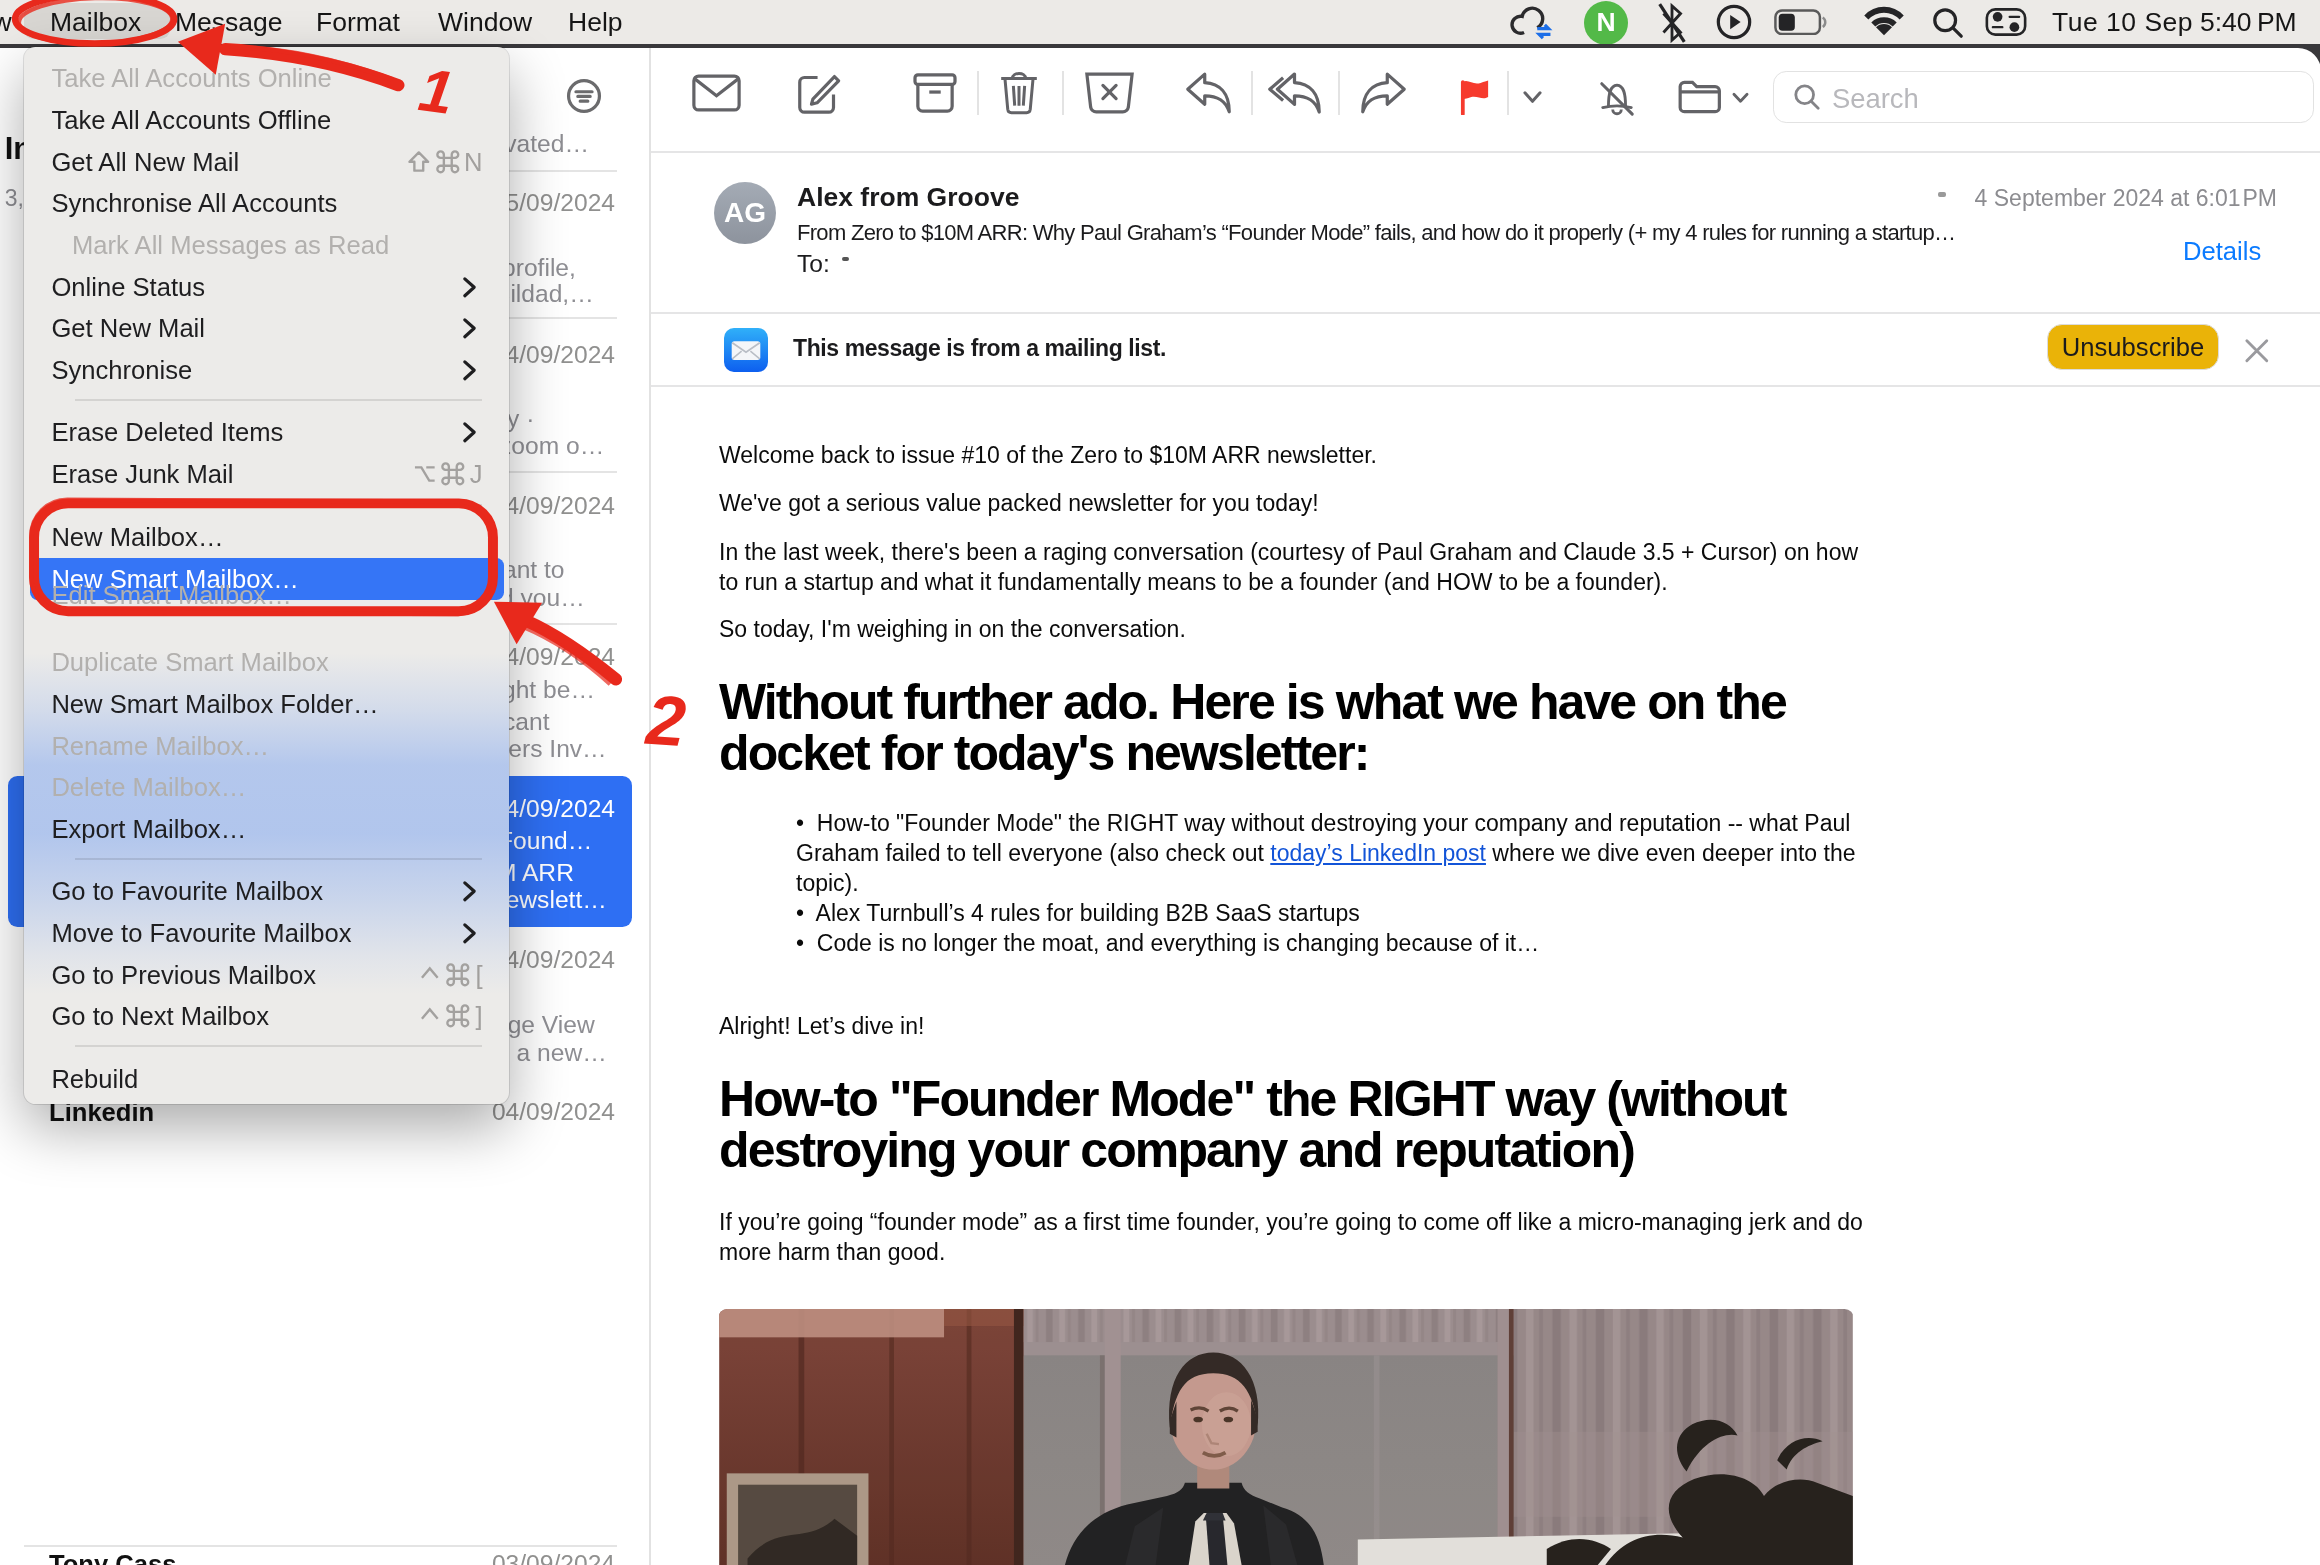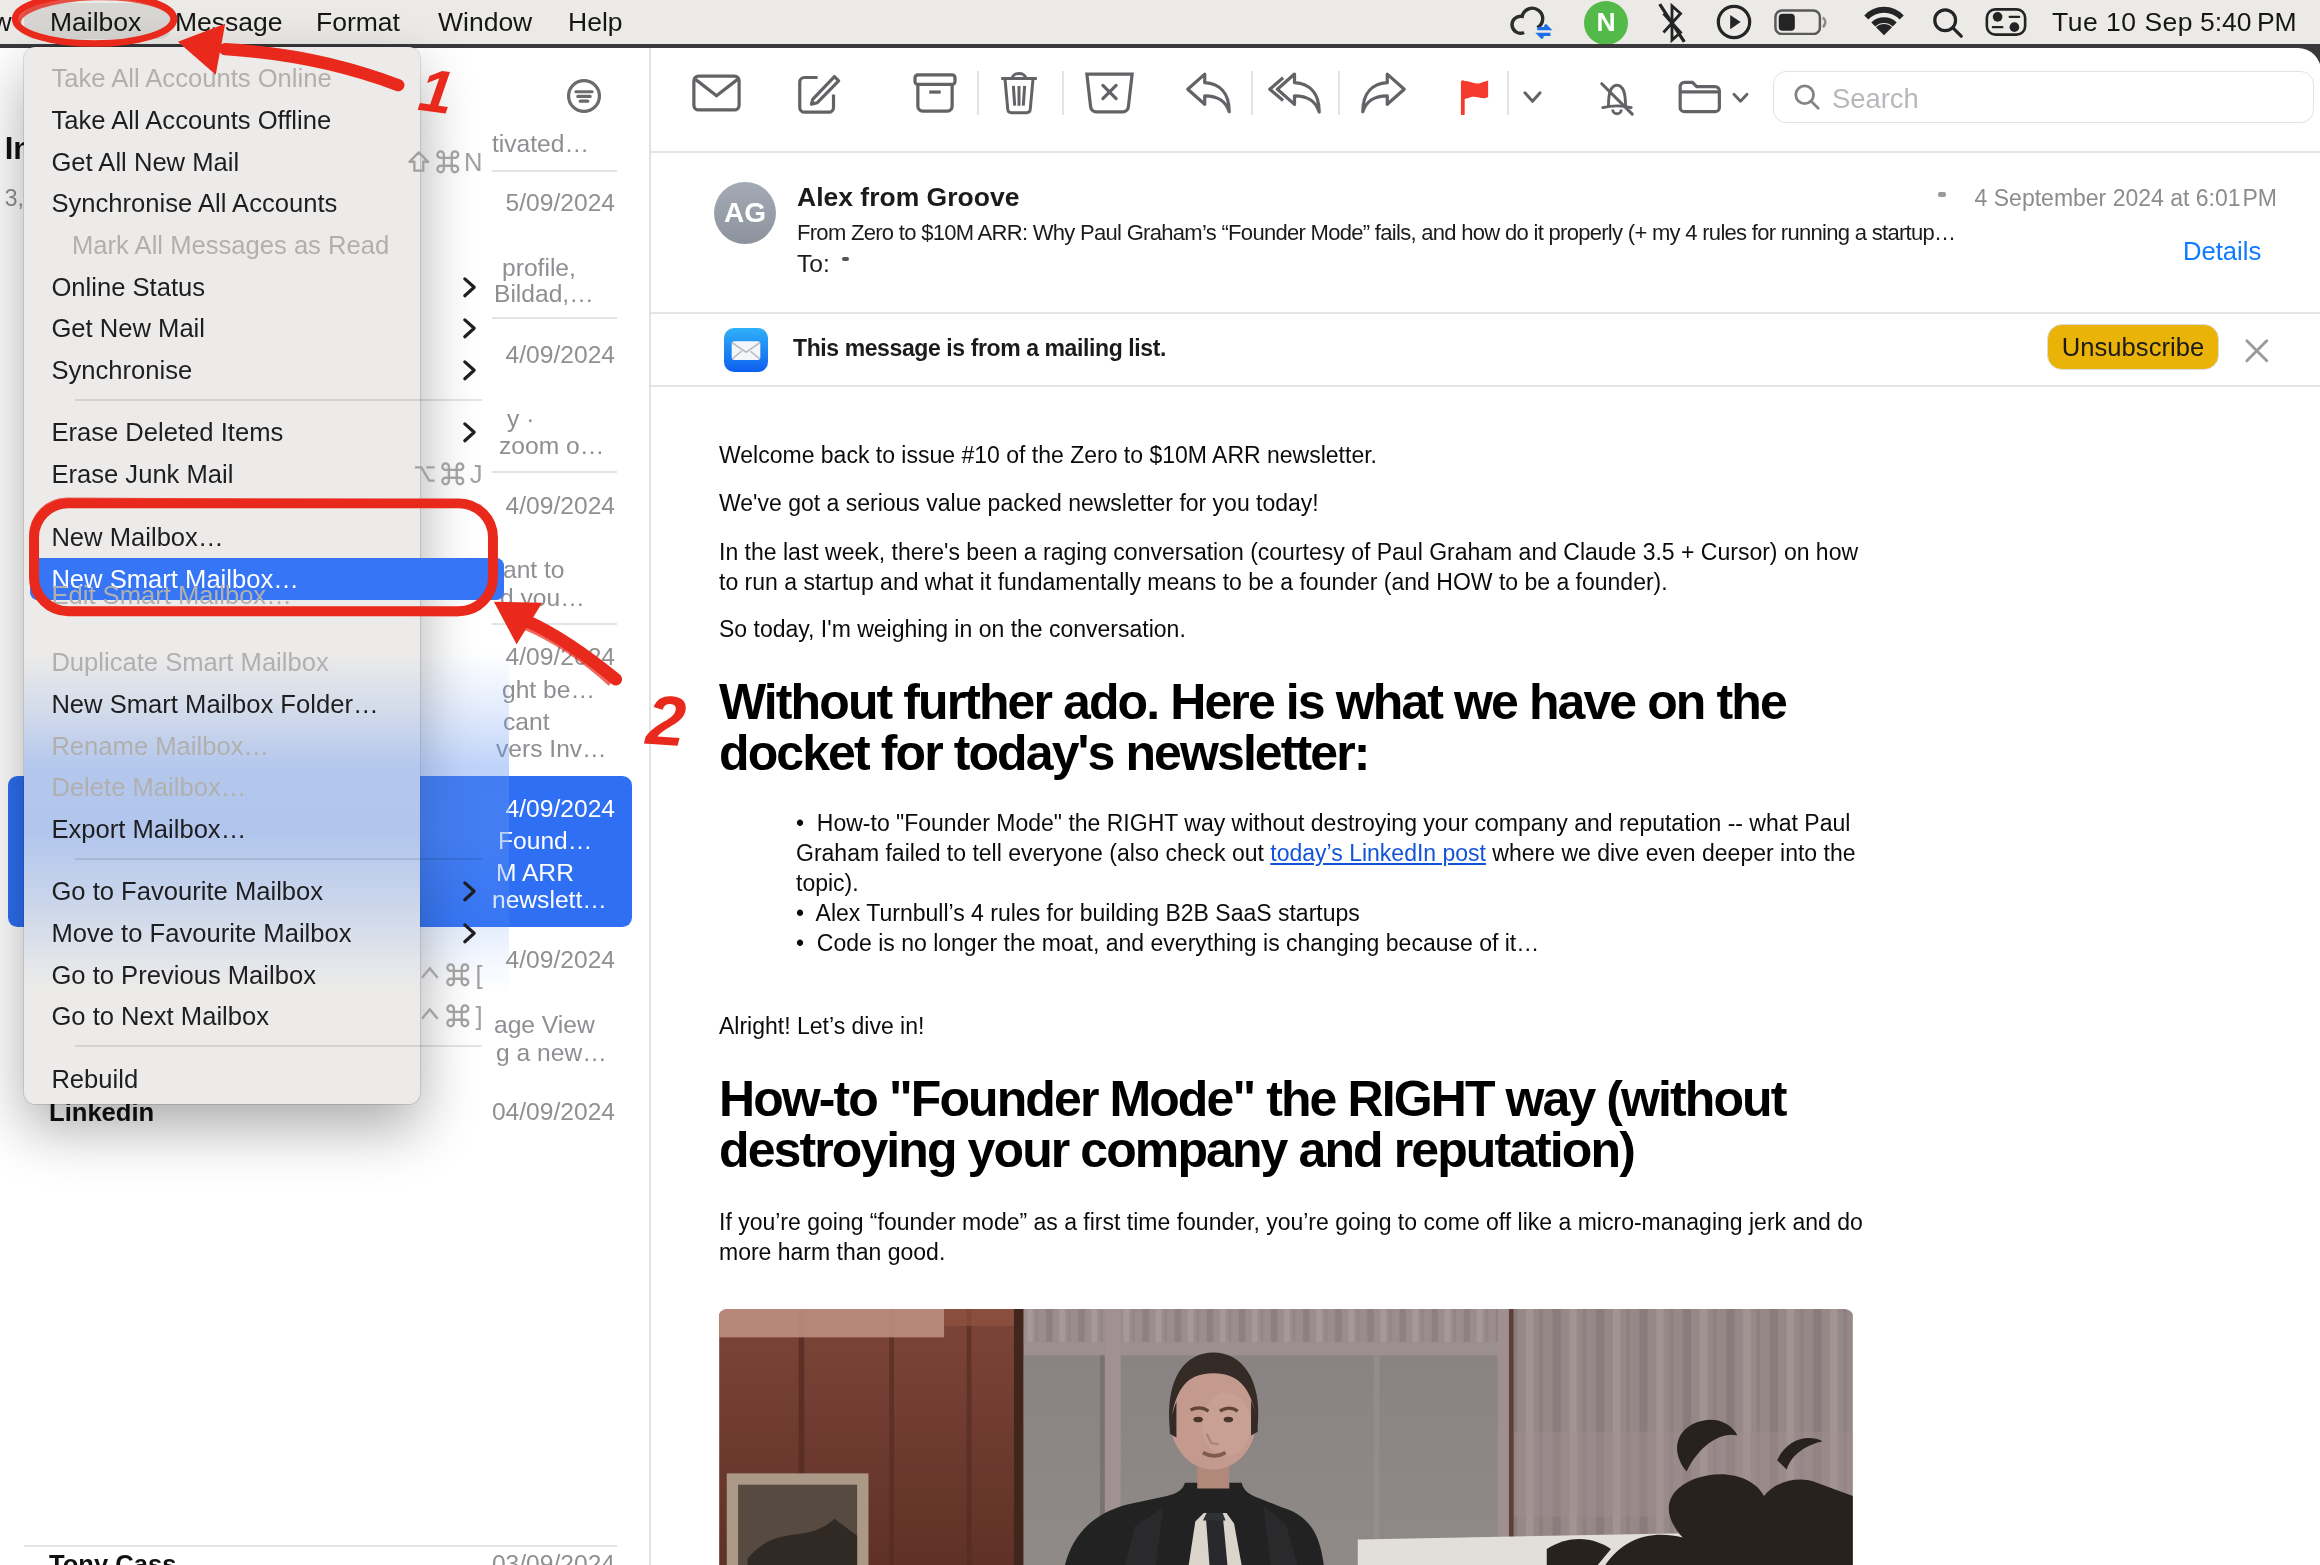--- a/index.html
+++ b/index.html
@@ -23,21 +23,21 @@
   .lsep  { position:absolute; height:1.9px; background:#E4E4E4; }
   .lname { position:absolute; font-size:25.6px; font-weight:bold; color:#111; }
 
   
   .tdiv { position:absolute; width:1.9px; height:44px; top:71px; background:#E3E3E3; }
 
   
   .hsep { position:absolute; left:651px; width:1669px; height:1.9px; background:#E5E5E6; }
 
   
-  #menu { position:absolute; left:24px; top:47px; width:396px; height:1057px;
+  #menu { position:absolute; left:24px; top:47px; width:485px; height:1057px;
           background:#ECEBE9; border-radius:11.4px;
           box-shadow:0 24px 57px rgba(0,0,0,0.33), 0 0 0 0.9px rgba(0,0,0,0.12); }
   .mrow { position:absolute; left:0; width:485px; height:42px; line-height:42px; font-size:25.6px; color:#1E1E20; padding-left:27.4px; }
   .mdis { color:#B2B0AE; }
   .msep { position:absolute; left:51px; width:407px; height:1.9px; background:rgba(0,0,0,0.10); }
   .mshort { position:absolute; right:0; top:0; height:42px; display:flex; align-items:center; color:#A19F9D; font-size:25.6px; }
   .chev { position:absolute; right:32px; top:8.5px; }
 </style>
 </head>
 <body>

